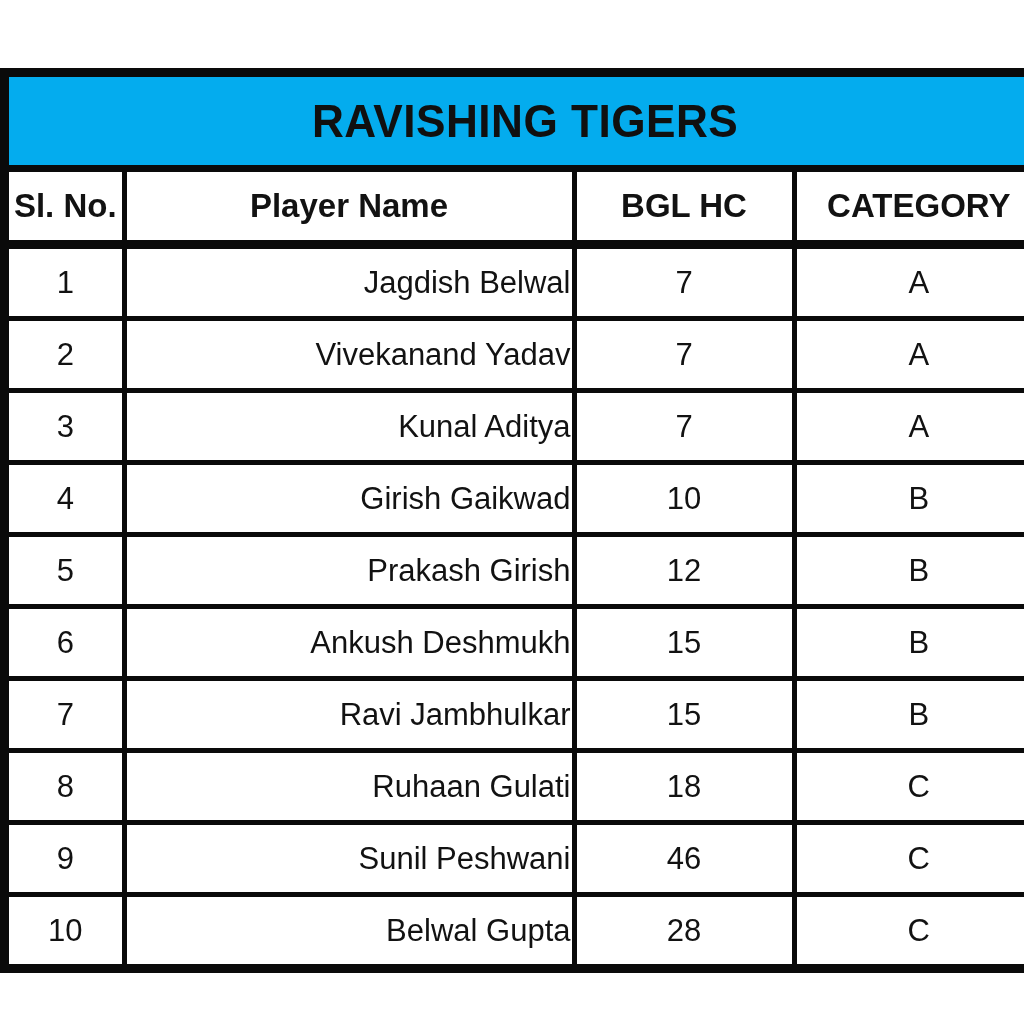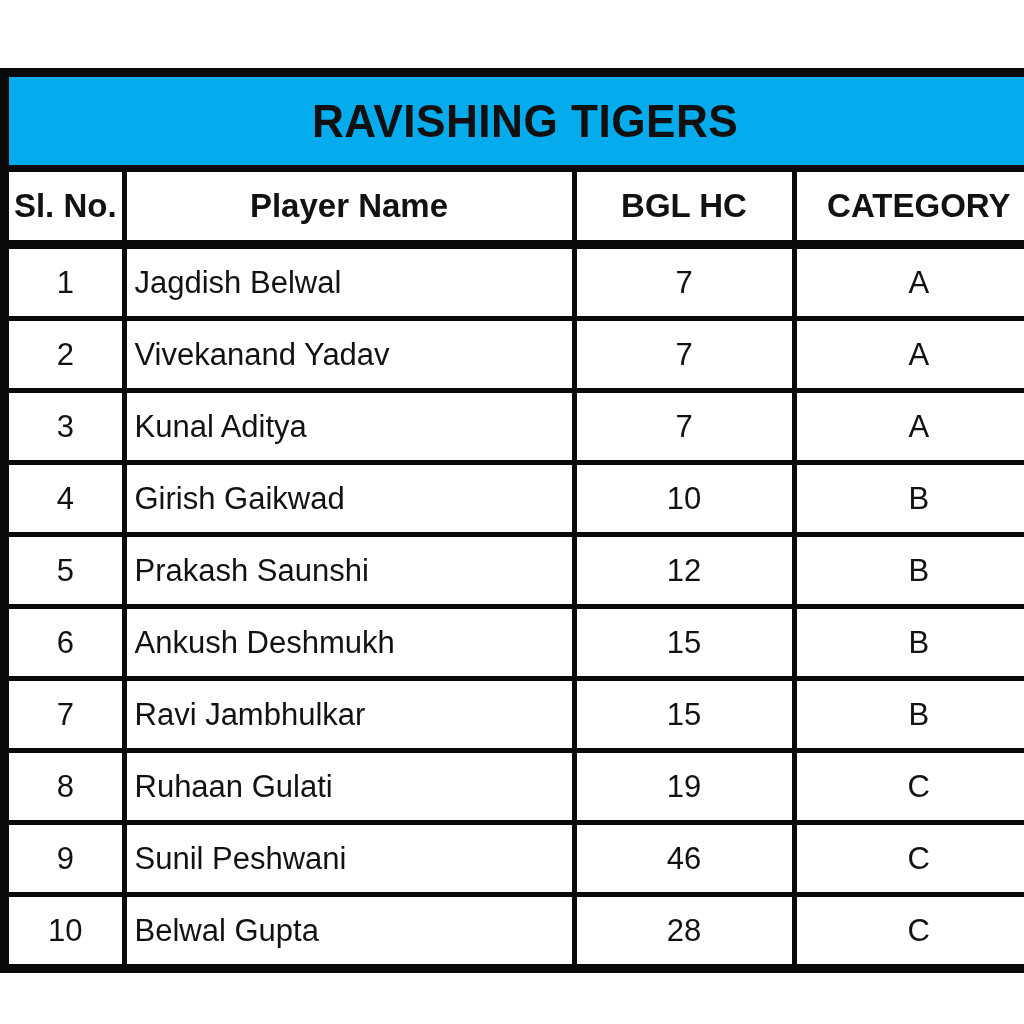--- a/index.html
+++ b/index.html
@@ -62,21 +62,21 @@
   }
   .roster tbody td {
     height: 65px;
     font-size: 31px;
     font-weight: 400;
     text-align: center;
     vertical-align: middle;
   }
   .roster tbody tr:last-child td { border-bottom: none; }
   .roster td.name-cell {
-    text-align: left;
+    text-align: right;
     padding-left: 8px;
   }
 </style>
 </head>
 <body>
 
 <div class="sheet">
   <div class="banner">
     <span class="title">RAVISHING TIGERS</span>
   </div>
@@ -115,40 +115,40 @@
         <td>A</td>
       </tr>
       <tr>
         <td>4</td>
         <td class="name-cell">Girish Gaikwad</td>
         <td>10</td>
         <td>B</td>
       </tr>
       <tr>
         <td>5</td>
-        <td class="name-cell">Prakash Saunshi</td>
+        <td class="name-cell">Prakash Girish</td>
         <td>12</td>
         <td>B</td>
       </tr>
       <tr>
         <td>6</td>
         <td class="name-cell">Ankush Deshmukh</td>
         <td>15</td>
         <td>B</td>
       </tr>
       <tr>
         <td>7</td>
         <td class="name-cell">Ravi Jambhulkar</td>
         <td>15</td>
         <td>B</td>
       </tr>
       <tr>
         <td>8</td>
         <td class="name-cell">Ruhaan Gulati</td>
-        <td>19</td>
+        <td>18</td>
         <td>C</td>
       </tr>
       <tr>
         <td>9</td>
         <td class="name-cell">Sunil Peshwani</td>
         <td>46</td>
         <td>C</td>
       </tr>
       <tr>
         <td>10</td>

